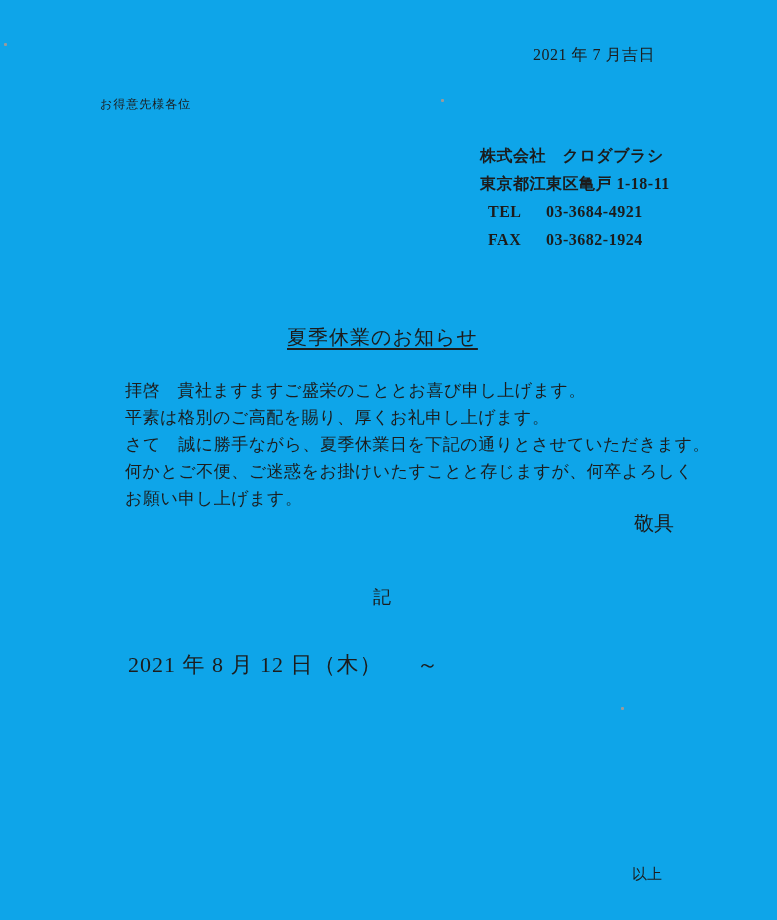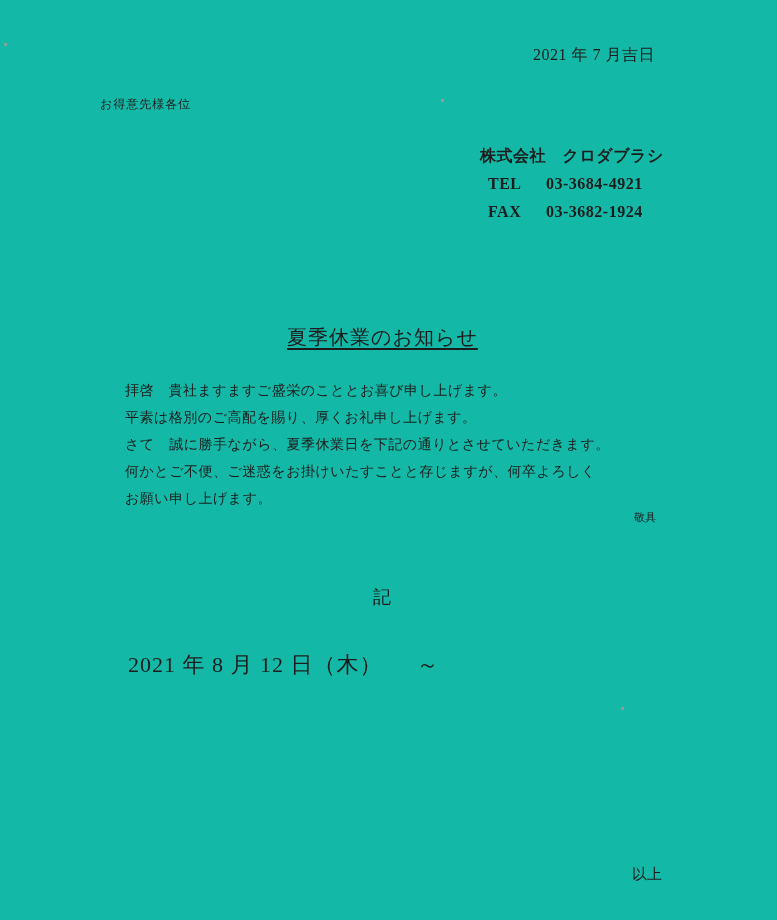--- a/index.html
+++ b/index.html
@@ -1,21 +1,21 @@
 <!DOCTYPE html>
 <html><head>
 <meta charset="utf-8">
 <style>
   * { margin: 0; padding: 0; box-sizing: border-box; }
   html, body { background: #ffffff; }
   .page {
     position: relative;
     width: 777px;
     height: 920px;
-    background: #14b8a6;
+    background: #0ea5e9;
     font-family: "Liberation Serif", "DejaVu Serif", serif;
     color: #1c1c1c;
     overflow: hidden;
   }
   .abs { position: absolute; white-space: nowrap; }
 
   .date-top {
     left: 533px; top: 45px;
     font-size: 16px;
     letter-spacing: 0.5px;
@@ -39,27 +39,27 @@
     left: 287px; top: 296px;
     font-size: 20px;
     font-weight: normal;
     letter-spacing: 1px;
     text-decoration: underline;
     text-underline-offset: 4px;
     margin-top: 28px;
   }
   .body-block {
     left: 125px; top: 377px;
-    font-size: 14px;
+    font-size: 17px;
     line-height: 27px;
     letter-spacing: 0.5px;
   }
   .closing {
     left: 634px; top: 510px;
-    font-size: 11px;
+    font-size: 20px;
   }
   .record-marker {
     left: 373px; top: 585px;
     font-size: 18px;
     letter-spacing: 1px;
   }
   .period {
     left: 128px; top: 650px;
     font-size: 22px;
     display: flex;
@@ -85,20 +85,21 @@
 <body>
 
 <div class="page">
 
   <div class="abs date-top">2021 年 7 月吉日</div>
 
   <div class="abs recipient">お得意先様各位</div>
 
   <div class="abs sender">
     <div>株式会社　クロダブラシ</div>
+    <div>東京都江東区亀戸 1-18-11</div>
     <div class="contact-row">
       <span class="contact-label">TEL</span>
       <span>03-3684-4921</span>
     </div>
     <div class="contact-row">
       <span class="contact-label">FAX</span>
       <span>03-3682-1924</span>
     </div>
   </div>
 

